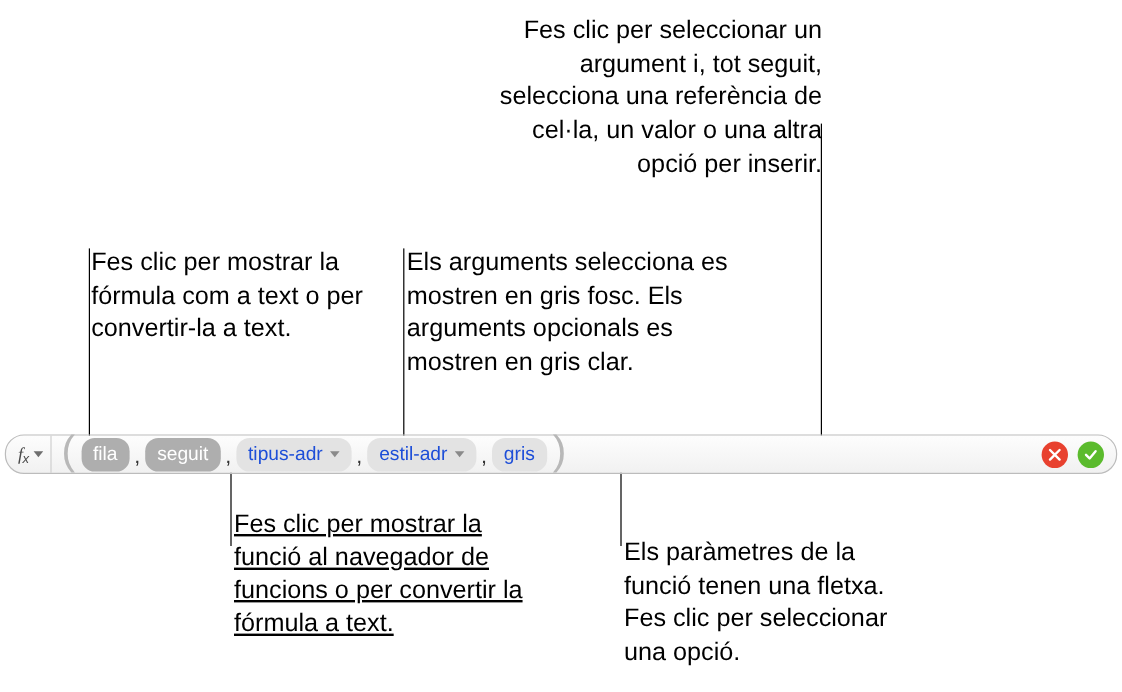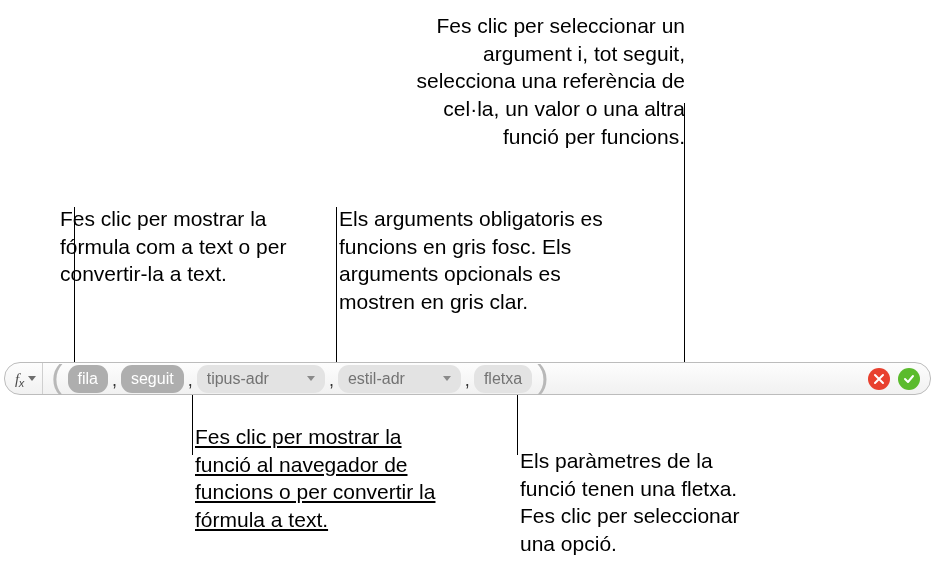--- a/index.html
+++ b/index.html
@@ -106,22 +106,21 @@
       margin: 0 3px;
       cursor: pointer;
       height: 22px;
     }
     .arg-required {
       background: #aeaeae;
       color: #fff;
     }
     .arg-optional {
       background: #e3e3e3;
-      color: #737373;
-      gap: 32px;
+      color: #1d4ed8;
     }
     .arg-tri {
       width: 0;
       height: 0;
       border-left: 4px solid transparent;
       border-right: 4px solid transparent;
       margin-left: 6px;
     }
     .arg-tri-opt {
       border-top: 5px solid #8a8a8a;
@@ -155,25 +154,25 @@
       background: #5bbb2d;
     }
     .circle-btn svg {
       width: 12px;
       height: 12px;
     }
   </style>
 </head>
 <body>
 
-<div class="callout" style="top:12px; left:405px; width:280px; text-align:right;">Fes clic per seleccionar un argument i, tot seguit, selecciona una referència de cel·la, un valor o una altra funció per funcions.</div>
-
-<div class="callout" style="top:205px; left:60px; width:246px;">Fes clic per mostrar la fórmula com a text o per convertir-la a text.</div>
-
-<div class="callout" style="top:205px; left:339px; width:295px;">Els arguments obligatoris es funcions en gris fosc. Els arguments opcionals es mostren en gris clar.</div>
+<div class="callout" style="top:12px; left:405px; width:280px; text-align:right;">Fes clic per seleccionar un argument i, tot seguit, selecciona una referència de cel·la, un valor o una altra opció per inserir.</div>
+
+<div class="callout" style="top:205px; left:76px; width:246px;">Fes clic per mostrar la fórmula com a text o per convertir-la a text.</div>
+
+<div class="callout" style="top:205px; left:339px; width:295px;">Els arguments selecciona es mostren en gris fosc. Els arguments opcionals es mostren en gris clar.</div>
 
 <div class="callout" style="top:423px; left:195px; width:262px;text-decoration:underline;">Fes clic per mostrar la funció al navegador de funcions o per convertir la fórmula a text.</div>
 
 <div class="callout" style="top:447px; left:520px; width:248px;">Els paràmetres de la funció tenen una fletxa. Fes clic per seleccionar una opció.</div>
 
 <div class="callout-line" style="left:684px; top:103px; width:1px; height:260px;"></div>
 <div class="callout-line" style="left:74px; top:207px; width:1px; height:168px;"></div>
 <div class="callout-line" style="left:336px; top:207px; width:1px; height:157px;"></div>
 <div class="callout-line" style="left:192px; top:391px; width:1px; height:64px;"></div>
 <div class="callout-line" style="left:517px; top:391px; width:1px; height:64px;"></div>
@@ -205,21 +204,21 @@
     </div>
     <span class="comma">,</span>
 
     <div class="arg-pill arg-optional">
       <span>estil-adr</span>
       <span class="arg-tri arg-tri-opt"></span>
     </div>
     <span class="comma">,</span>
 
     <div class="arg-pill arg-optional">
-      <span>fletxa</span>
+      <span>gris</span>
     </div>
 
     <span class="paren">)</span>
   </div>
 
   <div class="action-icons">
     <div class="circle-btn circle-cancel">
       <svg viewBox="0 0 12 12">
         <path d="M2 2 L10 10 M10 2 L2 10" stroke="#fff" stroke-width="2" stroke-linecap="round"></path>
       </svg>

